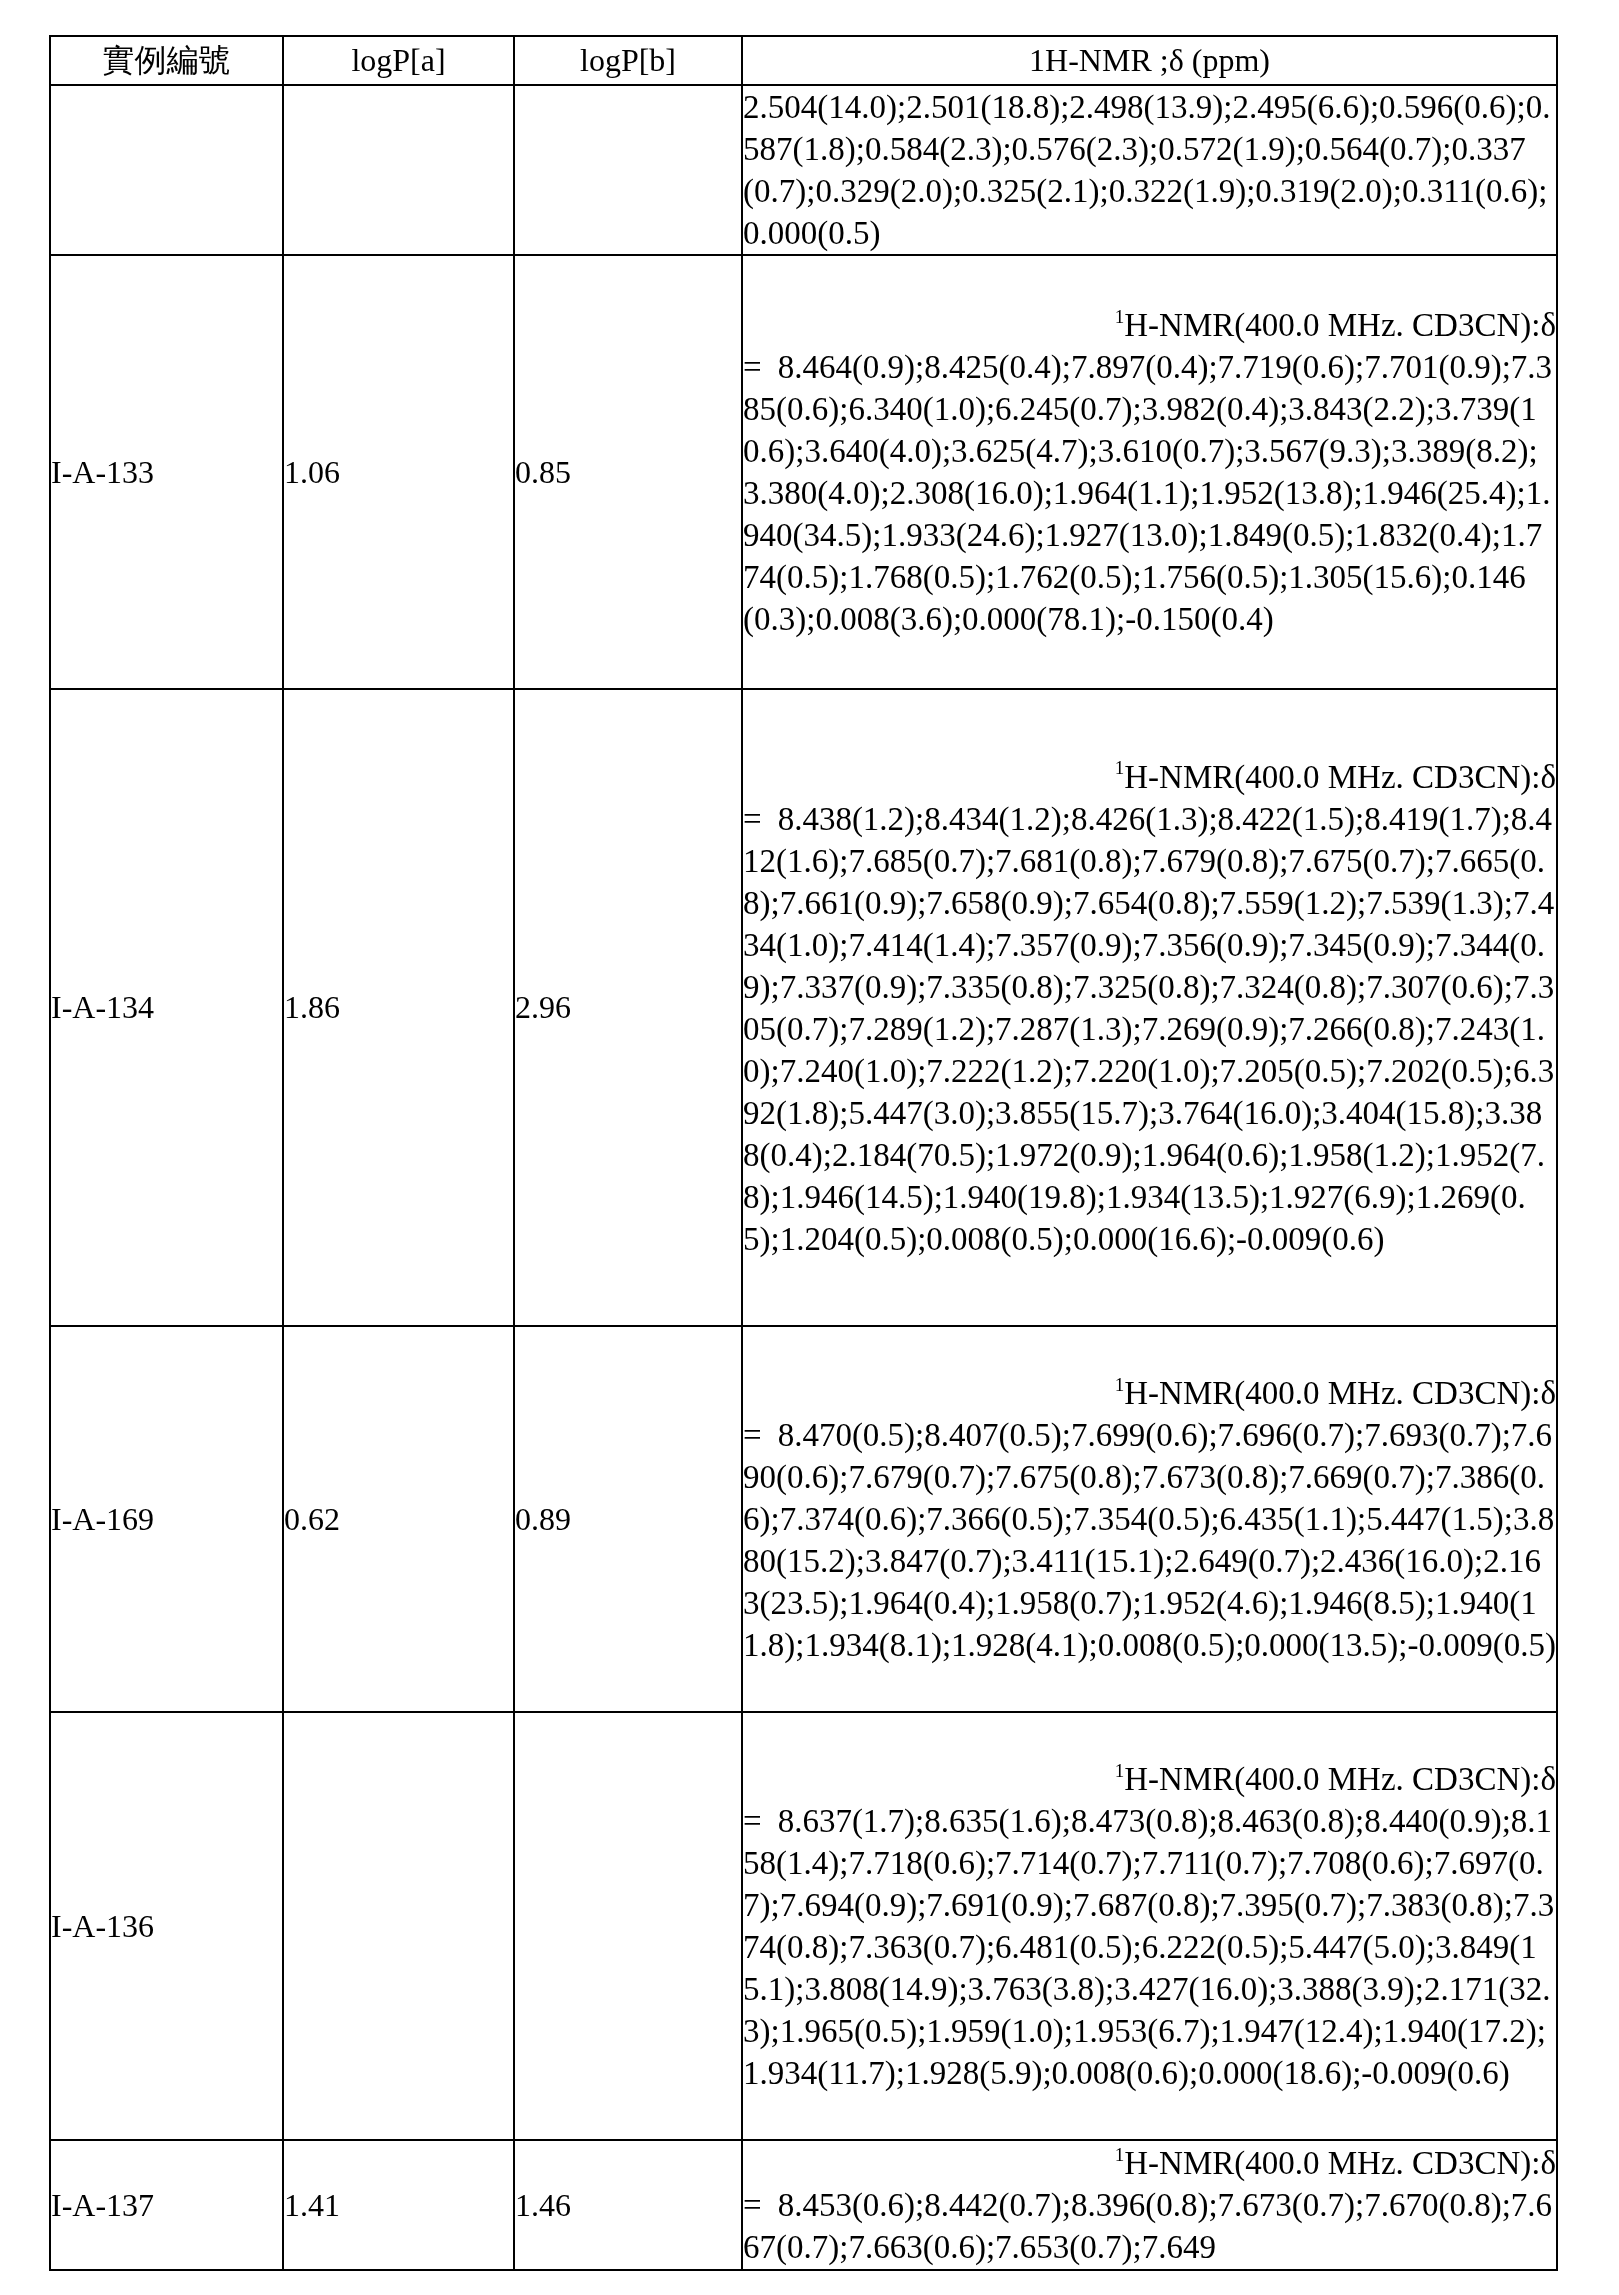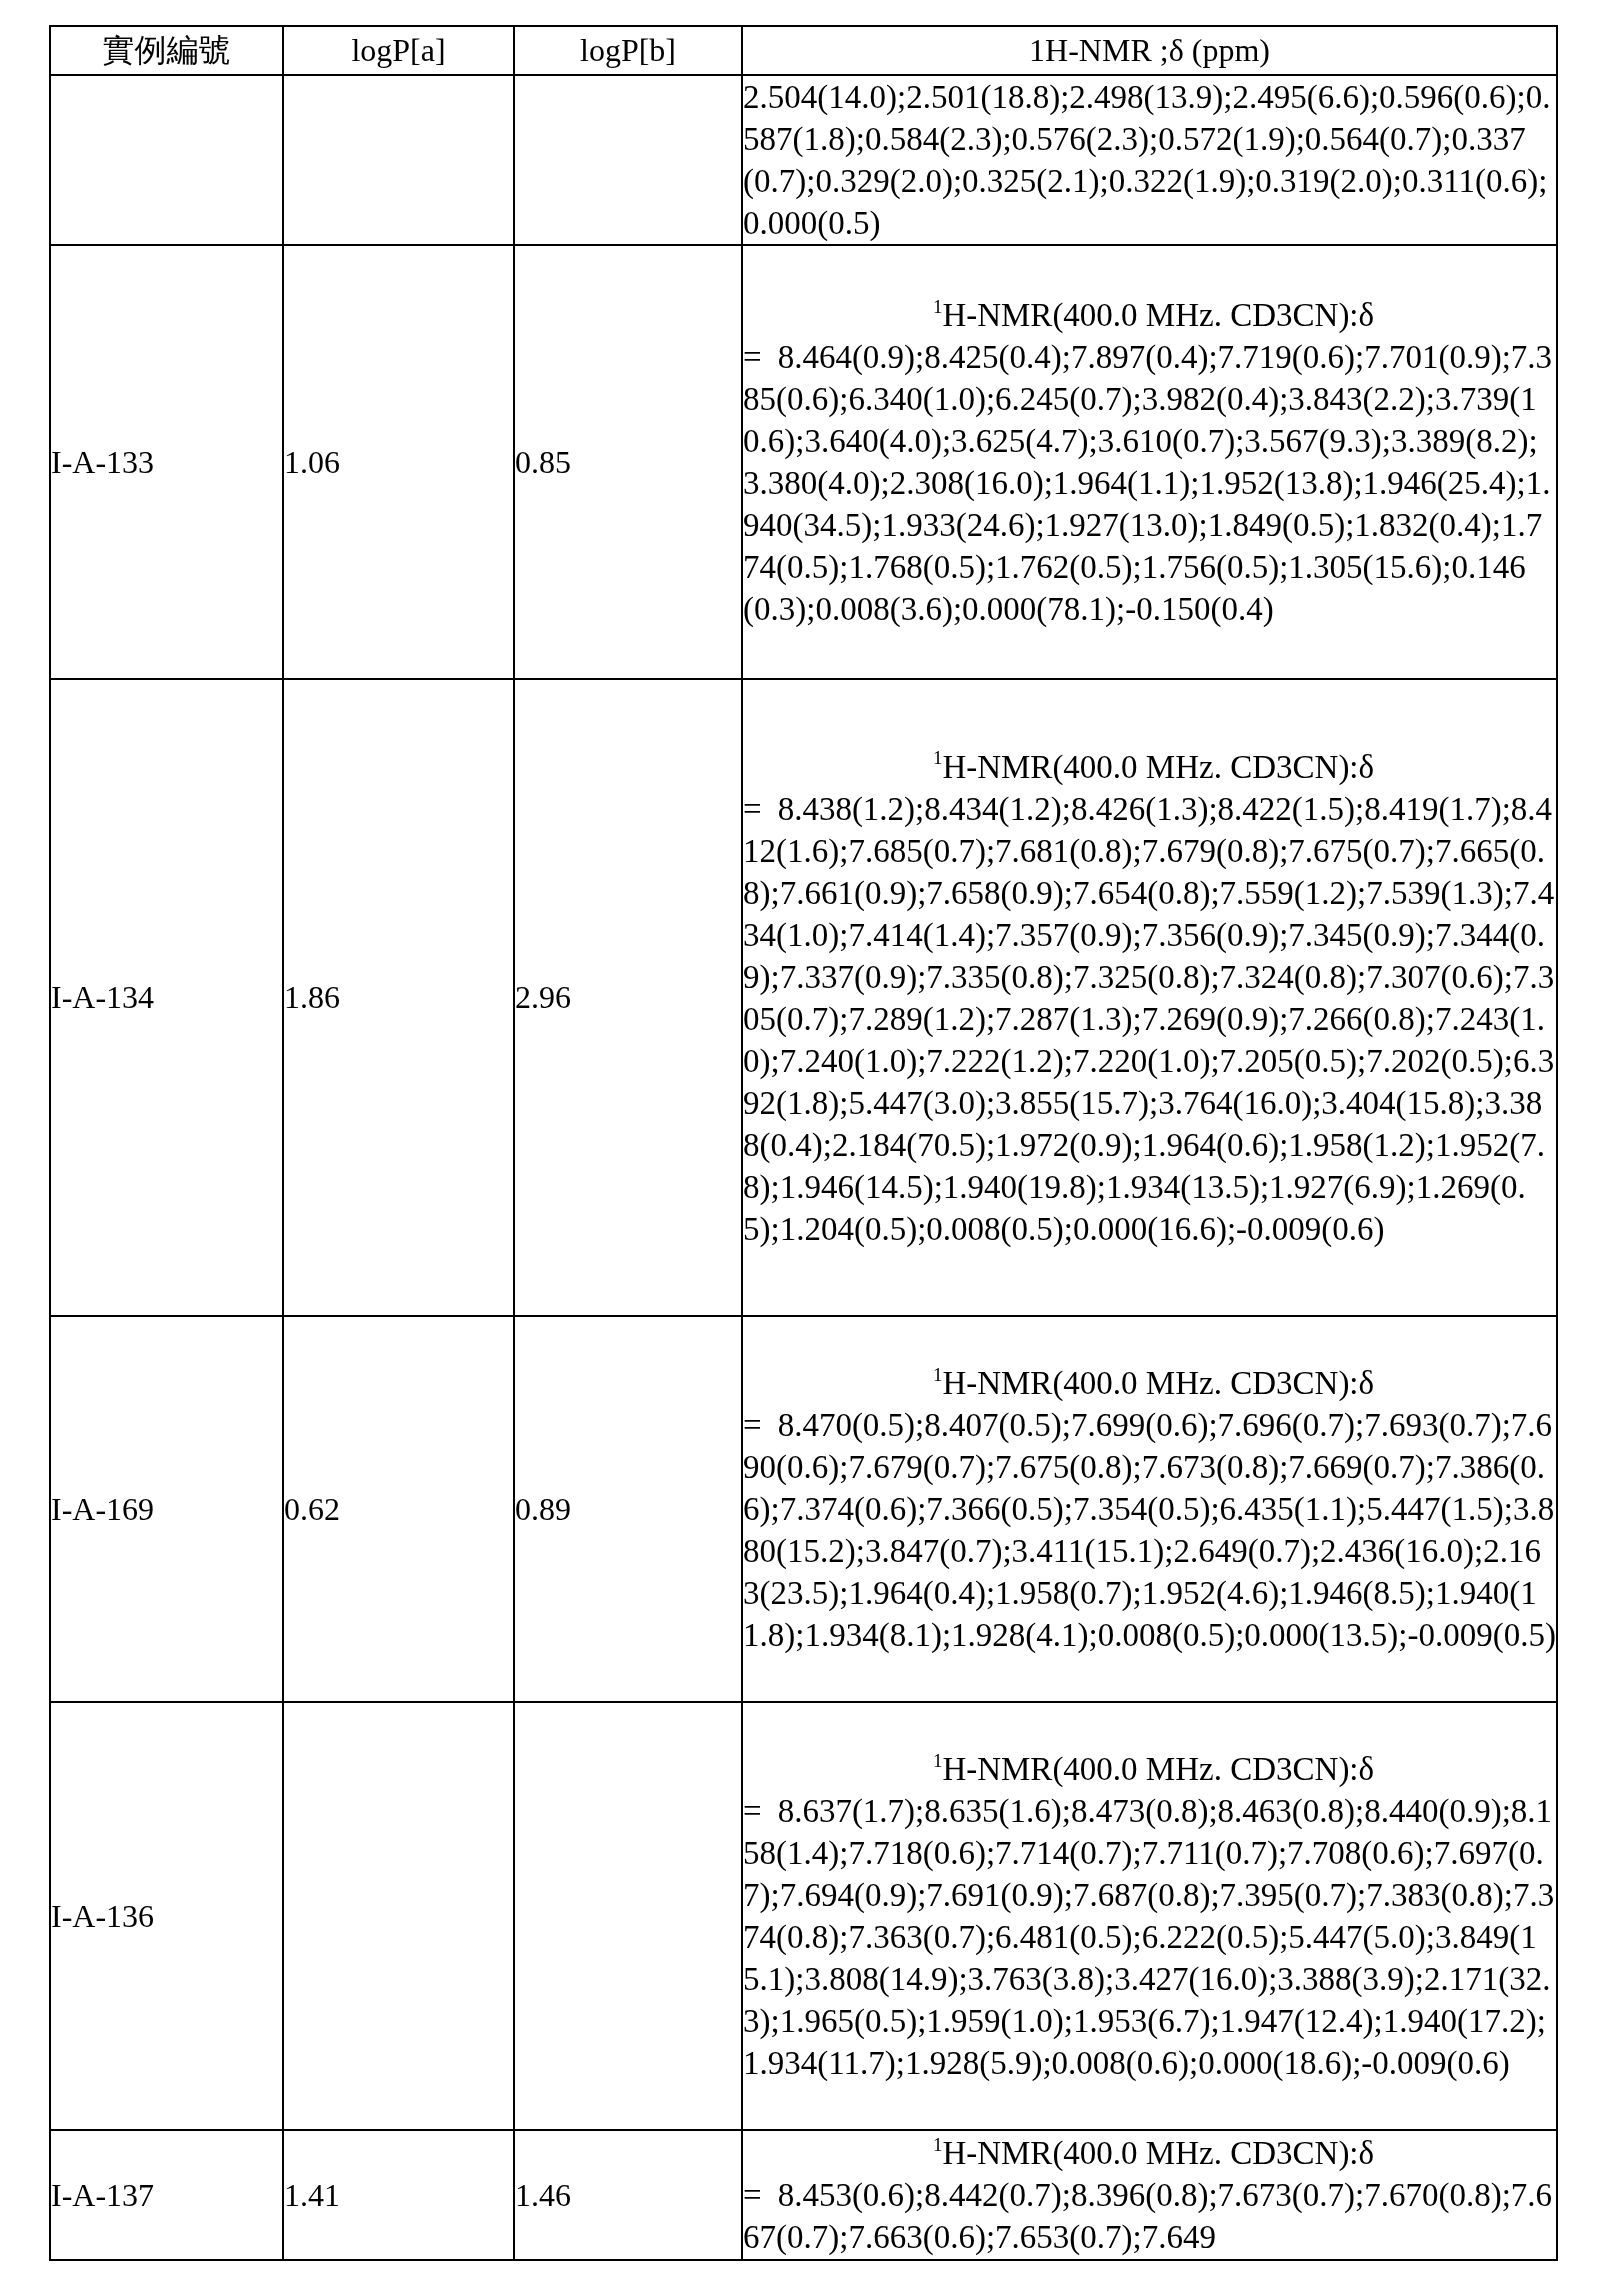--- a/index.html
+++ b/index.html
@@ -1,26 +1,26 @@
 <!DOCTYPE html>
 <html style="font-size:11.8px"><head>
 <meta charset="utf-8">
 <style>
   html, body { margin:0; padding:0; background:#ffffff; }
   body { width:1619px; height:2295px; position:relative; overflow:hidden;
          font-family:"Liberation Serif", "DejaVu Serif", serif; color:#000; }
-  table.nmr { position:absolute; left:49px; top:25px; width:1508px;
+  table.nmr { position:absolute; left:49px; top:35px; width:1508px;
               border-collapse:collapse; table-layout:fixed; }
   table.nmr td, table.nmr th { border:2.2px solid #000; padding:0; vertical-align:middle; }
   col.c1 { width:233px; } col.c2 { width:231px; } col.c3 { width:228px; } col.c4 { width:815px; }
   th { font-weight:normal; font-size:32px; height:47px; text-align:center; line-height:47px; }
   td.id, td.lp { font-size:32px; }
   td.nmr-cell { padding:1.5px 13.2px 1.5px 16px; font-size:33px; line-height:42px;
                 text-align:justify; word-break:break-all; }
-  .nmr-head { display:flex; justify-content:center;padding-left:8px; }
+  .nmr-head { display:flex; justify-content:flex-end;padding-left:8px; }
   .sup { font-size:19px; vertical-align:top; line-height:19px; position:relative; top:2.9px; }
   .eq { padding-right:16px; }
 </style>
 </head>
 <body>
 
 <table class="nmr">
   <colgroup>
     <col class="c1">
       <col class="c2">

